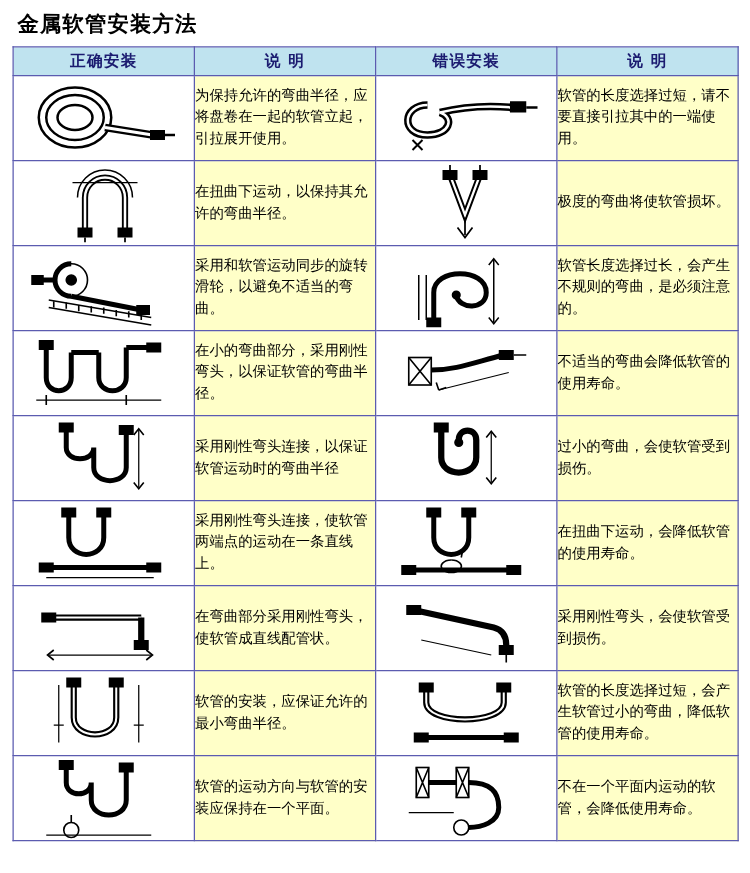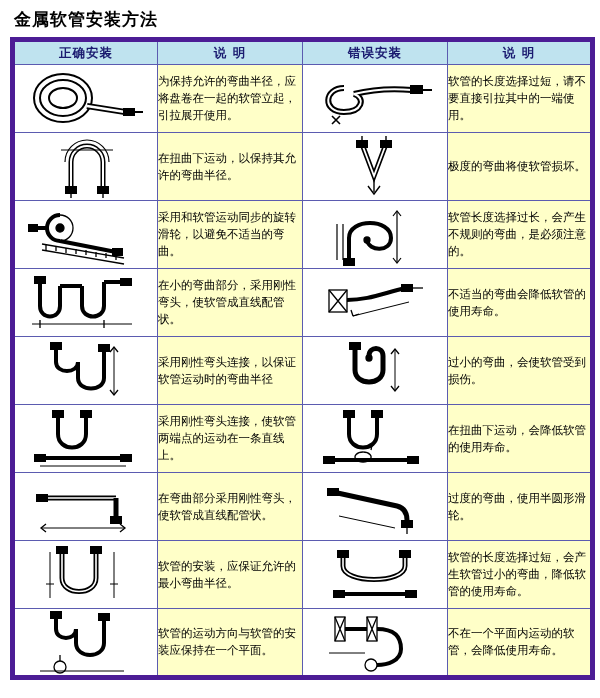--- a/index.html
+++ b/index.html
@@ -25,21 +25,21 @@
     font-size: 17px;
     font-weight: bold;
     letter-spacing: 1px;
     padding: 2px 0 6px 4px;
     color: #000;
   }
   table.main {
     border-collapse: collapse;
     width: 580px;
     table-layout: fixed;
-    border: 5px solid #4c1d95;
+    border: 1px solid #4c1d95;
   }
   table.main td, table.main th {
     border: 1px solid #5b5bb0;
     padding: 0;
     vertical-align: middle;
   }
   thead th {
     background: #bfe3ef;
     color: #1b1b70;
     font-size: 12.5px;
@@ -196,21 +196,21 @@
               <path d="M40 14 L62 14" stroke-width="4"></path>
               <path d="M62 14 L62 34 C62 48 84 48 84 34 L84 10" stroke-width="4"></path>
               <path d="M84 10 L108 10" stroke-width="4"></path>
               <rect x="14" y="4" width="12" height="8" fill="#000" stroke="none"></rect>
               <rect x="100" y="6" width="12" height="8" fill="#000" stroke="none"></rect>
               <path d="M12 52 L112 52" stroke-width="1"></path>
               <path d="M20 48 v8 M84 48 v8"></path>
             </g>
           </svg>
         </td>
-        <td class="txtcell">在小的弯曲部分，采用刚性弯头，使软管成直线配管状。</td>
+        <td class="txtcell">在小的弯曲部分，采用刚性弯头，以保证软管的弯曲半径。</td>
         <td class="imgcell">
           <svg width="132" height="62" viewBox="0 0 132 62">
             <g fill="none" stroke="#000" stroke-width="1.3">
               <rect x="20" y="18" width="18" height="22" fill="none"></rect>
               <path d="M20 18 L38 40 M38 18 L20 40"></path>
               <path d="M38 28 C58 28 72 22 96 16" stroke-width="4"></path>
               <rect x="92" y="12" width="12" height="8" fill="#000" stroke="none"></rect>
               <path d="M104 16 h10"></path>
               <path d="M44 44 L100 30" stroke-width="1"></path>
               <path d="M44 44 l-2 -6 M44 44 l6 -2"></path>
@@ -300,21 +300,21 @@
           <svg width="132" height="62" viewBox="0 0 132 62">
             <g fill="none" stroke="#000" stroke-width="1.3">
               <path d="M24 16 L88 30 C96 32 98 38 98 44" stroke-width="5"></path>
               <rect x="18" y="12" width="12" height="8" fill="#000" stroke="none"></rect>
               <rect x="92" y="44" width="12" height="8" fill="#000" stroke="none"></rect>
               <path d="M98 52 v6"></path>
               <path d="M30 40 L86 52" stroke-width="1"></path>
             </g>
           </svg>
         </td>
-        <td class="txtcell">过度的弯曲，使用半圆形滑轮。</td>
+        <td class="txtcell">采用刚性弯头，会使软管受到损伤。</td>
       </tr>
 
       <tr class="row-h">
         <td class="imgcell">
           <svg width="132" height="62" viewBox="0 0 132 62">
             <g fill="none" stroke="#000" stroke-width="1.3">
               <path d="M42 6 L42 34 C42 52 76 52 76 34 L76 6" stroke-width="5"></path>
               <path d="M42 6 L42 34 C42 52 76 52 76 34 L76 6" stroke="#fff" stroke-width="1.6"></path>
               <rect x="36" y="2" width="12" height="8" fill="#000" stroke="none"></rect>
               <rect x="70" y="2" width="12" height="8" fill="#000" stroke="none"></rect>

